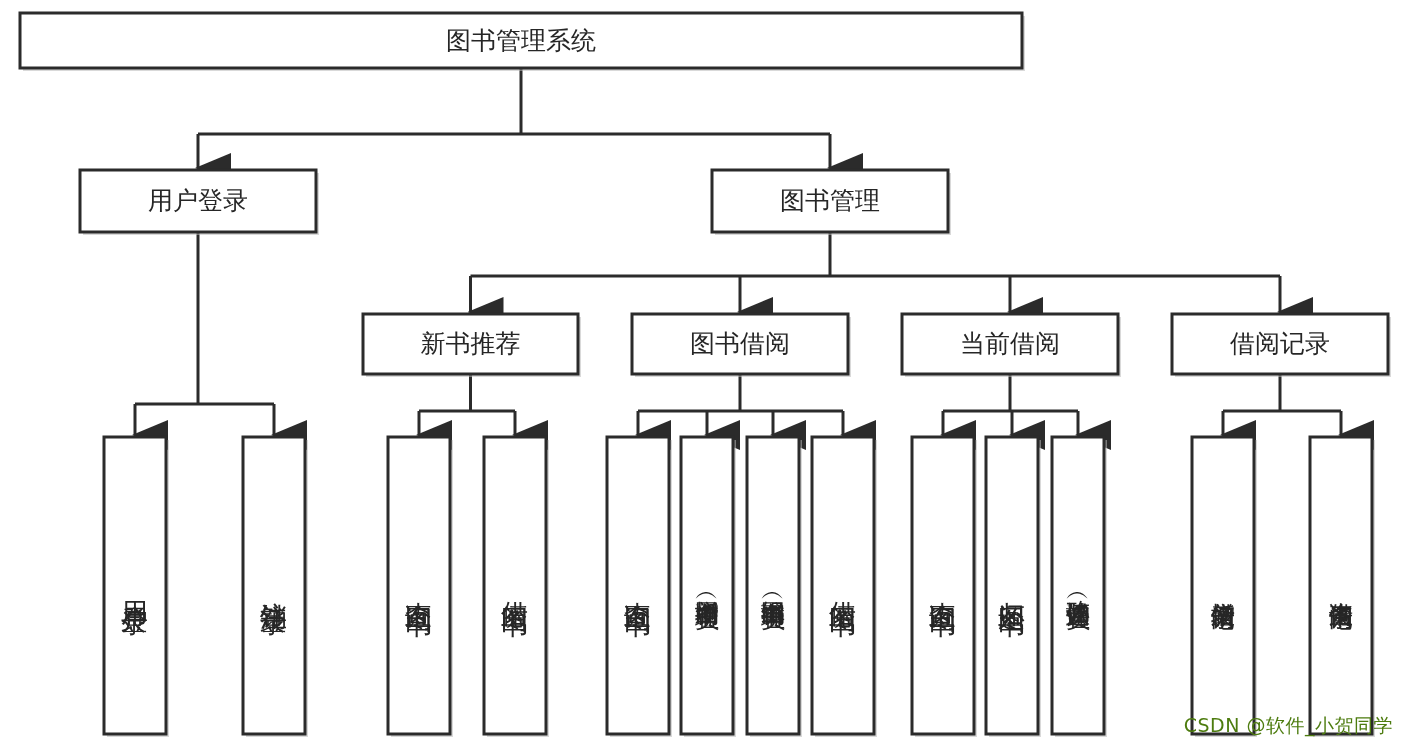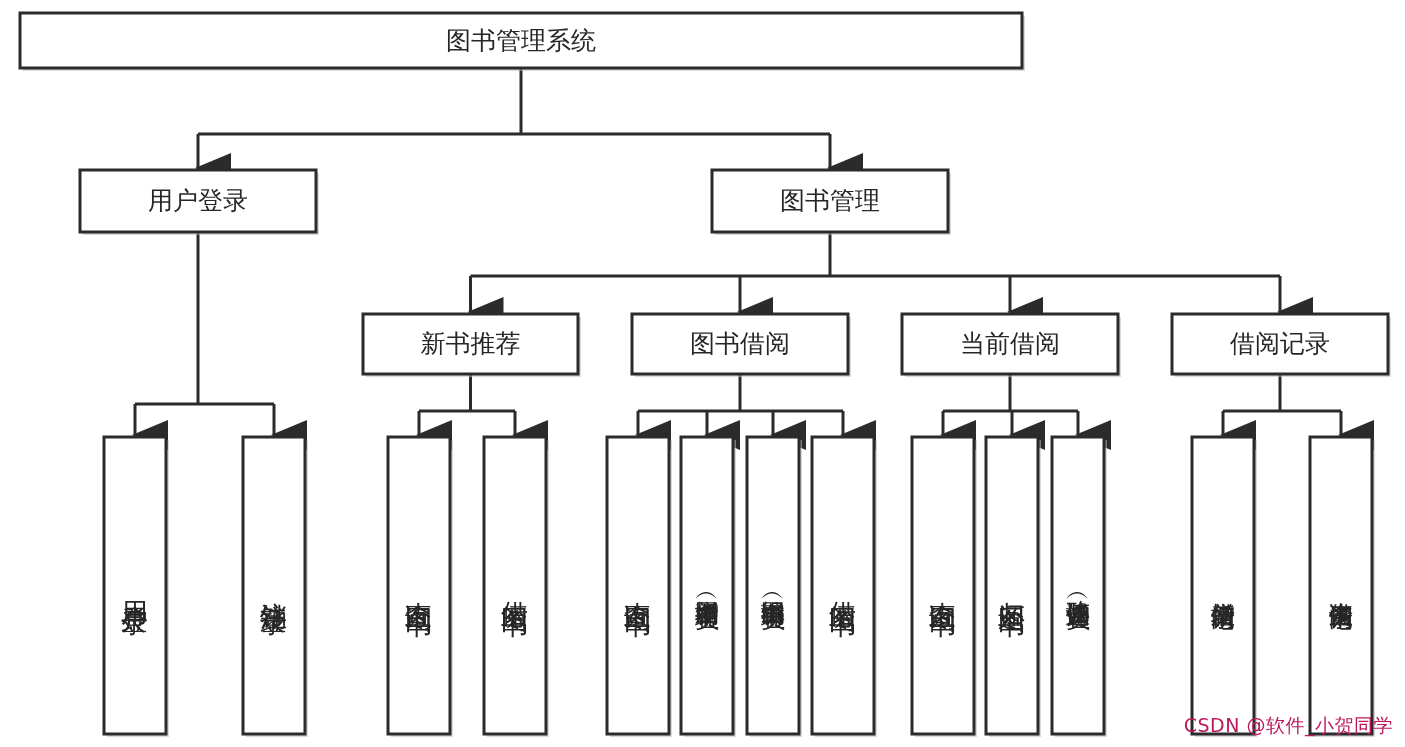--- a/index.html
+++ b/index.html
@@ -67,21 +67,21 @@
     display: flex;
     align-items: center;
     justify-content: center;
   }
   .watermark {
     position: absolute;
     right: 12px;
     bottom: 8px;
     font-family: "DejaVu Sans", "Liberation Sans", sans-serif;
     font-size: 19px;
-    color: #be185d;
+    color: #4d7c0f;
     letter-spacing: 0.5px;
     white-space: nowrap;
     pointer-events: none;
   }
 </style>
 </head>
 <body>
 
 <div id="diagram-root">
   <svg class="diagram" viewBox="0 0 1405 747" xmlns="http://www.w3.org/2000/svg">

